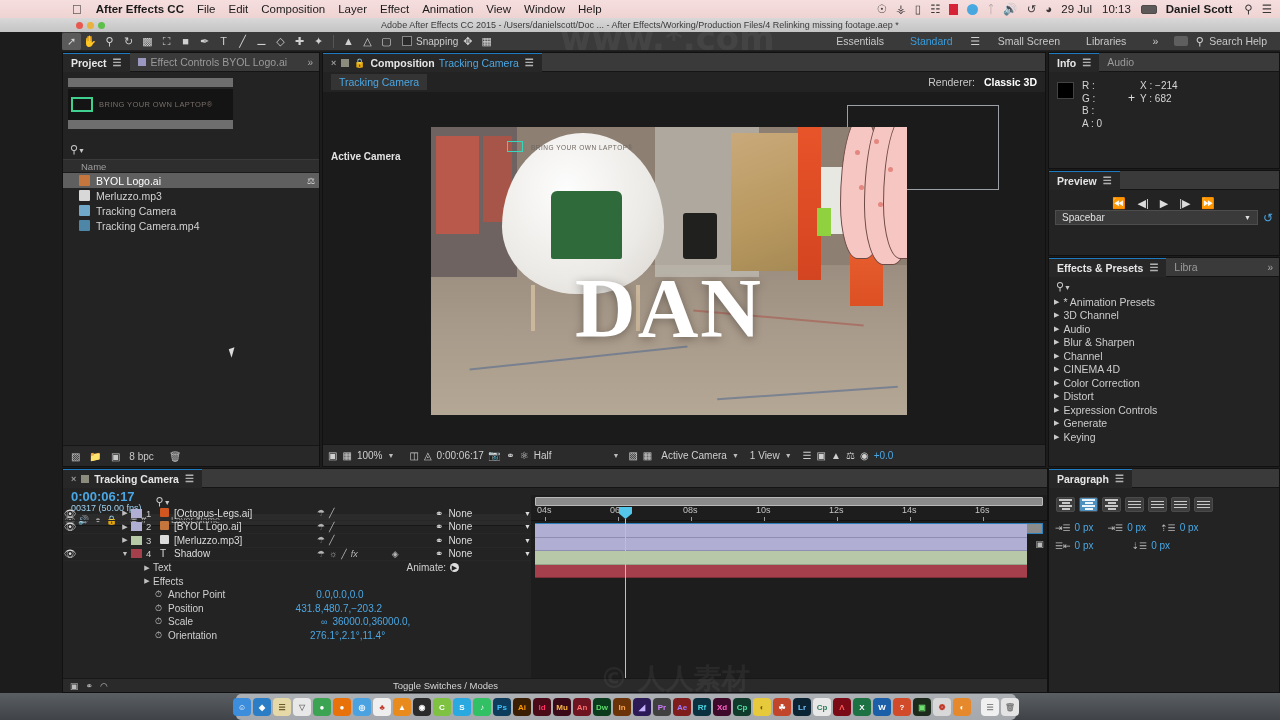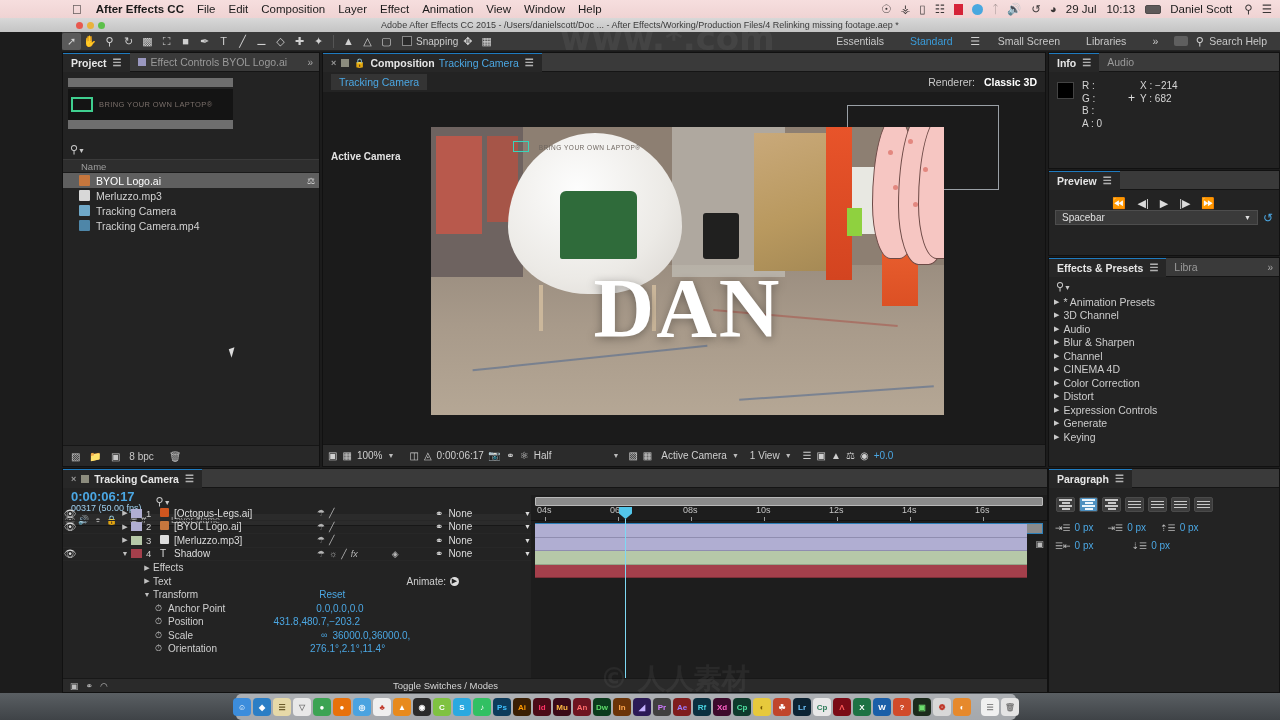--- a/index.html
+++ b/index.html
@@ -9,21 +9,21 @@
   
   #menubar { position:absolute; left:0; top:0; width:1280px; height:18px;
     background:linear-gradient(180deg,#f6dede,#efd3d3); display:flex; align-items:center;
     color:#1a1a1a; font-size:11.5px; }
   #menubar .apple { margin:0 14px 0 72px; font-size:13px; }
   #menubar .mi { margin-right:13px; white-space:nowrap; }
   #menubar .mi.bold { font-weight:bold; }
   #menubar .spacer { flex:1; }
   #menubar .sysico { margin-right:9px; display:flex; align-items:center; opacity:.85; }
   #menubar .clock { margin-right:10px; white-space:nowrap; }
-  #menubar .user { margin-right:12px; font-weight:normal; white-space:nowrap; }
+  #menubar .user { margin-right:12px; font-weight:bold; white-space:nowrap; }
 
   .sq { display:inline-block; }
 
   
   #titlebar { position:absolute; left:0; top:18px; width:1280px; height:14px;
     background:linear-gradient(180deg,#d8d8d8,#c4c4c4); display:flex; align-items:center;
     color:#3a3a3a; font-size:9px; }
   #titlebar .dots { display:flex; gap:4px; margin-left:76px; }
   #titlebar .dot { width:7px; height:7px; border-radius:50%; }
   #titlebar .title { position:absolute; left:0; width:100%; text-align:center; }
@@ -76,21 +76,21 @@
     display:flex; align-items:center; padding-left:8px; gap:9px; font-size:10px;
     border-top:1px solid #161616; }
 
   
   #comp { left:322px; top:52px; width:724px; height:415px; background:#1b1b1b; }
   #compsub { height:20px; display:flex; align-items:center; padding:0 8px; background:#232323; }
   #compsub .namebox { background:#343434; color:#4ba7e3; padding:2px 8px; font-size:10.5px; }
   #compsub .rend { margin-left:auto; font-size:10.5px; color:#c9c9c9; }
   #compsub .rend b { color:#fff; margin-left:6px; }
   #compactive { position:absolute; left:8px; top:98px; font-size:10px; color:#e2e2e2; font-weight:bold; }
-  #compcanvas { position:absolute; left:108px; top:74px; width:513px; height:288px; overflow:hidden; }
+  #compcanvas { position:absolute; left:108px; top:74px; width:476px; height:288px; overflow:hidden; }
   #bbox { position:absolute; left:524px; top:52px; width:152px; height:85px; border:1px solid #9aa0a6; }
   #compbar { position:absolute; left:0; right:0; bottom:0; height:22px; background:#2b2b2b;
     display:flex; align-items:center; padding-left:5px; gap:5px; font-size:10px; color:#cfcfcf;
     border-top:1px solid #151515; }
   #compbar .seg { display:flex; align-items:center; gap:4px; }
   #compbar .caret { font-size:7px; color:#bbb; }
 
   
   .scene { position:absolute; inset:0; background:#8d7f72; }
   .s-floor { position:absolute; left:0; right:0; bottom:0; height:52%;
@@ -751,44 +751,39 @@
         </span>
       <span class="c-par">
           <span>⚭</span>
           <span>None</span>
           <span style="margin-left:auto;font-size:7px;">▼</span>
         </span>
     </div>
 
     <div class="proprow" style="padding-left:78px;">
       <span class="c-tri">▶</span>
-      <span>Effects</span>
-    </div>
-    <div class="proprow" style="padding-left:78px;">
-      <span class="c-tri">▶</span>
       <span>Text</span>
       <span style="margin-left:auto;margin-right:72px;display:flex;align-items:center;gap:4px;">
         <span>Animate:</span>
         <span style="background:#ddd;color:#222;border-radius:50%;width:9px;height:9px;display:inline-flex;align-items:center;justify-content:center;font-size:7px;">▶</span>
       </span>
     </div>
     <div class="proprow" style="padding-left:78px;">
-      <span class="c-tri">▼</span>
-      <span>Transform</span>
-      <span class="val" style="margin-left:121px;">Reset</span>
+      <span class="c-tri">▶</span>
+      <span>Effects</span>
     </div>
     <div class="proprow" style="padding-left:92px;">
       <span style="margin-right:6px;font-size:9px;">⏱</span>
       <span>Anchor Point</span>
       <span class="val" style="margin-left:91px;">0.0,0.0,0.0</span>
     </div>
     <div class="proprow" style="padding-left:92px;">
       <span style="margin-right:6px;font-size:9px;">⏱</span>
       <span>Position</span>
-      <span class="val" style="margin-left:70px;">431.8,480.7,−203.2</span>
+      <span class="val" style="margin-left:92px;">431.8,480.7,−203.2</span>
     </div>
     <div class="proprow" style="padding-left:92px;">
       <span style="margin-right:6px;font-size:9px;">⏱</span>
       <span>Scale</span>
       <span style="margin-left:128px;color:#4ba7e3;font-size:9px;">∞</span>
       <span class="val" style="margin-left:5px;">36000.0,36000.0,</span>
     </div>
     <div class="proprow" style="padding-left:92px;">
       <span style="margin-right:6px;font-size:9px;">⏱</span>
       <span>Orientation</span>

